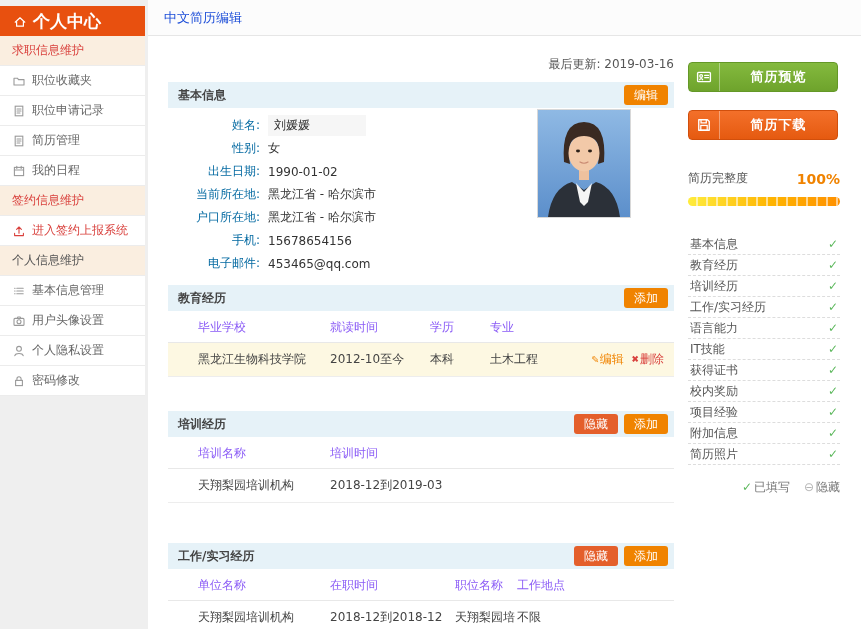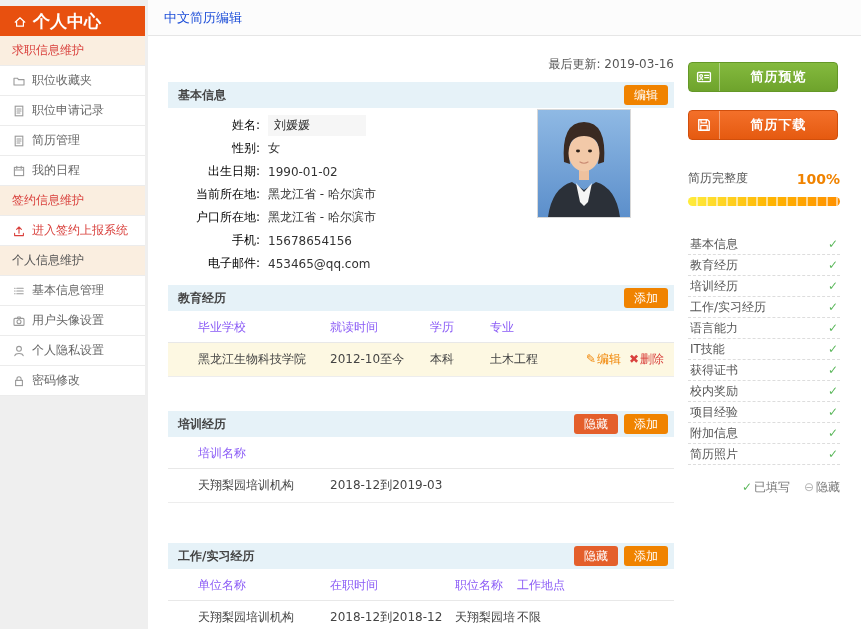--- a/index.html
+++ b/index.html
@@ -37,21 +37,21 @@
   .last-update{margin-top:20px;height:16px;text-align:right;color:#555;}
 
   .section-bar{margin-top:10px;background:var(--section-bar-bg);height:26px;display:flex;align-items:center;padding:0 6px 0 10px;font-weight:bold;color:#444;}
   .section-bar .spacer{flex:1;}
   .btn-small{height:20px;line-height:20px;padding:0 10px;border:none;border-radius:3px;color:#fff;font-size:12px;cursor:pointer;font-family:inherit;}
   .btn-add,.btn-edit{background:var(--accent-orange);}
   .btn-hide{background:var(--hide-orange);margin-right:6px;}
 
   .fields{position:relative;padding:6px 0 2px 0;}
   .field-row{display:flex;align-items:center;height:23px;}
-  .field-label{width:92px;text-align:right;color:#000000;}
+  .field-label{width:92px;text-align:right;color:#0369a1;}
   .field-value{margin-left:8px;color:#333;}
   .name-box{background:#f6f6f6;display:inline-block;min-width:98px;padding:2px 6px;}
   .photo{position:absolute;top:2px;right:44px;width:92px;height:107px;box-shadow:0 0 0 1px #d8d8d8;}
 
   .sec{margin-top:8px;}
   .sec-gap{margin-top:34px;}
   .sec-gap-lg{margin-top:40px;}
   .table-head{display:flex;align-items:center;padding:8px 0 6px 0;border-bottom:1px solid #e8e8e8;color:#8b5cf6;}
   .table-row{display:flex;align-items:center;padding:8px 0;border-bottom:1px solid #ededed;color:#444;}
   .row-highlight{background:var(--highlight-row);}
@@ -60,21 +60,21 @@
   .edu-c2{flex:0 0 100px;}
   .edu-c3{flex:0 0 60px;}
   .edu-c4{flex:0 0 92px;}
   .edu-c5{flex:1;text-align:right;padding-right:10px;white-space:nowrap;}
   .trn-c1{flex:0 0 162px;}
   .trn-c2{flex:1;}
   .wrk-c1{flex:0 0 162px;}
   .wrk-c2{flex:0 0 125px;}
   .wrk-c3{flex:0 0 62px;}
   .wrk-c4{flex:1;}
-  .action-link{cursor:pointer;}
+  .action-link{cursor:pointer;font-family:Liberation Mono, monospace;}
   .edit-link{color:var(--accent-orange);margin-right:8px;}
   .del-link{color:var(--red);}
   .link-ic{font-size:12px;margin-right:1px;}
 
   
   .right-panel{width:152px;flex:0 0 152px;margin-left:14px;padding-top:26px;}
   .btn-big{width:150px;height:30px;border-radius:4px;display:flex;align-items:stretch;color:#fff;font-size:13px;font-weight:bold;cursor:pointer;overflow:hidden;}
   .btn-big .icon-box{width:31px;display:flex;align-items:center;justify-content:center;border-right:1px solid rgba(255,255,255,.38);}
   .btn-big .label-box{flex:1;display:flex;align-items:center;justify-content:center;letter-spacing:1px;}
   .btn-preview{background:linear-gradient(#84ba3e,#6ea32c);border:1px solid #649827;}
@@ -330,20 +330,21 @@
         </div>
 
         <div class="section-bar sec-gap">
           <span>培训经历</span>
           <span class="spacer"></span>
           <button class="btn-small btn-hide">隐藏</button>
           <button class="btn-small btn-add">添加</button>
         </div>
         <div class="table-head">
           <span class="trn-c1 c-pad">培训名称</span>
+          <span class="trn-c2">培训时间</span>
         </div>
         <div class="table-row">
           <span class="trn-c1 c-pad">天翔梨园培训机构</span>
           <span class="trn-c2">2018-12到2019-03</span>
         </div>
 
         <div class="section-bar sec-gap-lg">
           <span>工作/实习经历</span>
           <span class="spacer"></span>
           <button class="btn-small btn-hide">隐藏</button>

